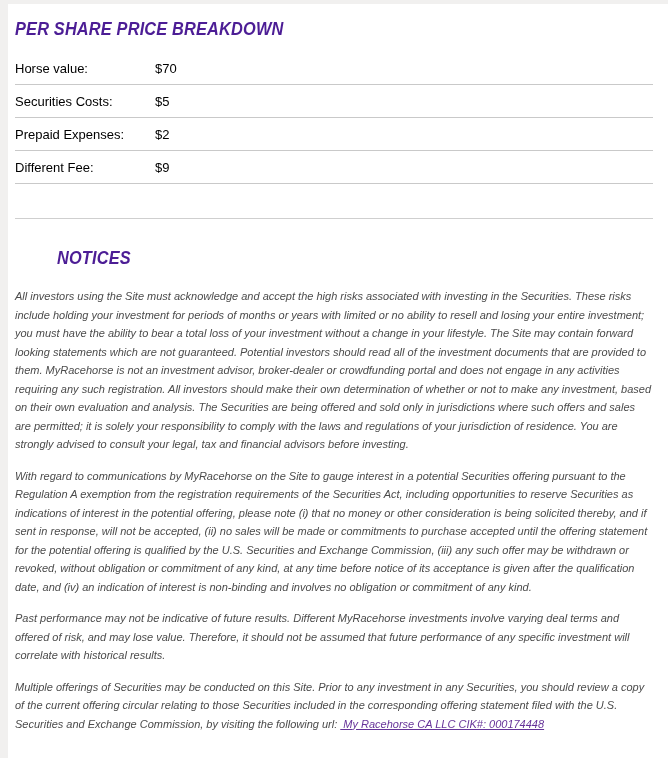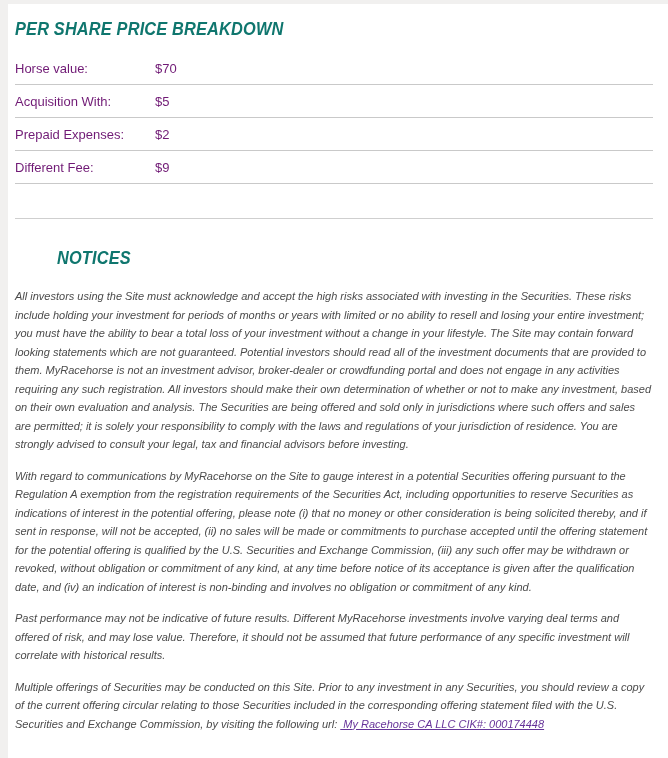--- a/index.html
+++ b/index.html
@@ -22,41 +22,41 @@
     right: 0;
     bottom: 0;
     background: #ffffff;
     padding: 0 15px 0 7px;
     box-sizing: border-box;
   }
   .section-title {
     margin: 14px 0 12px 0;
     font-size: 19px;
     line-height: 22px;
-    color: #0f766e;
+    color: #4c1d95;
     white-space: nowrap;
   }
   .section-title .condensed {
     display: inline-block;
     transform: scaleX(0.86);
     transform-origin: 0 50%;
     font-style: italic;
     font-weight: bold;
     letter-spacing: 0.2px;
   }
   .breakdown-table {
     width: 100%;
     border-collapse: collapse;
     margin-top: 10px;
   }
   .breakdown-table td {
     border-bottom: 1px solid #c9c9c9;
     height: 32px;
     font-size: 13px;
-    color: #701a75;
+    color: #000000;
     padding: 0;
     vertical-align: middle;
   }
   .breakdown-table td.label-cell { width: 140px; }
   .divider-light {
     border: none;
     border-top: 1px solid #cfcfcf;
     margin: 34px 0 0 0;
   }
   .notices-title { margin-top: 28px; margin-bottom: 0; margin-left: 42px; }
@@ -83,21 +83,21 @@
     <div class="section">
       <h1 class="section-title"><span class="condensed">PER SHARE PRICE BREAKDOWN</span></h1>
 
       <table class="breakdown-table">
         <tbody>
           <tr>
             <td class="label-cell">Horse value:</td>
             <td class="value-cell">$70</td>
           </tr>
           <tr>
-            <td class="label-cell">Acquisition With:</td>
+            <td class="label-cell">Securities Costs:</td>
             <td class="value-cell">$5</td>
           </tr>
           <tr>
             <td class="label-cell">Prepaid Expenses:</td>
             <td class="value-cell">$2</td>
           </tr>
           <tr>
             <td class="label-cell">Different Fee:</td>
             <td class="value-cell">$9</td>
           </tr>

